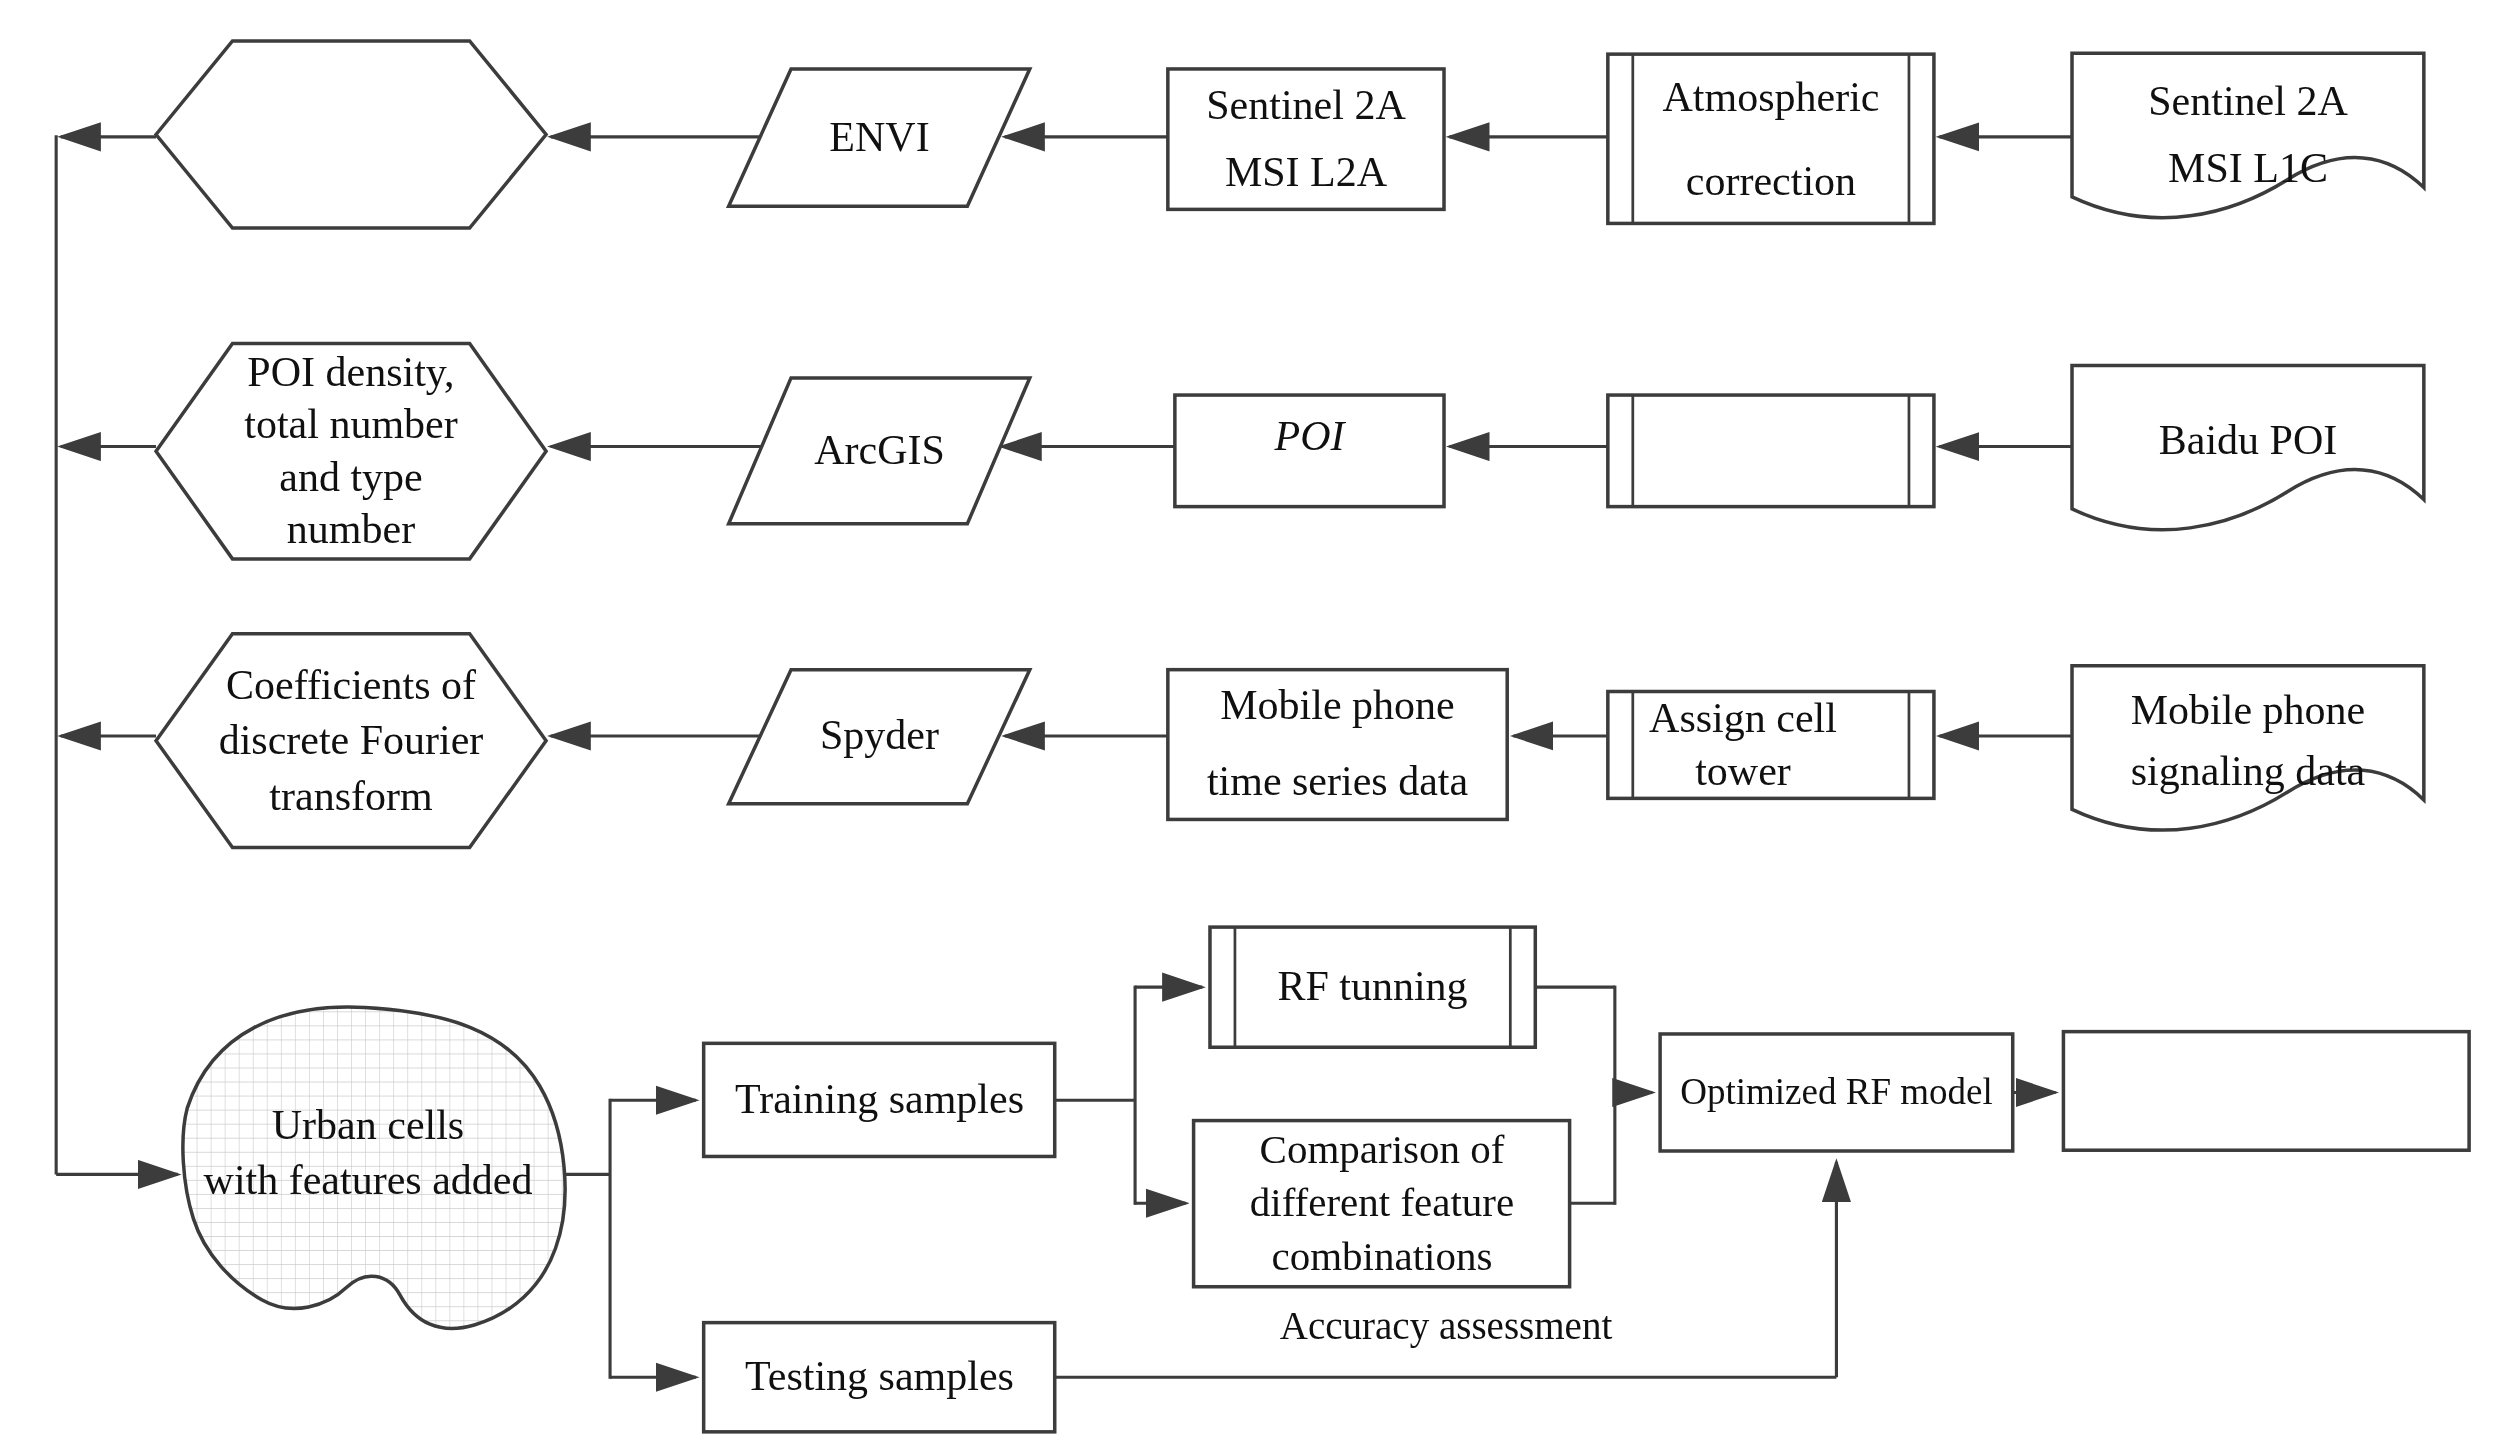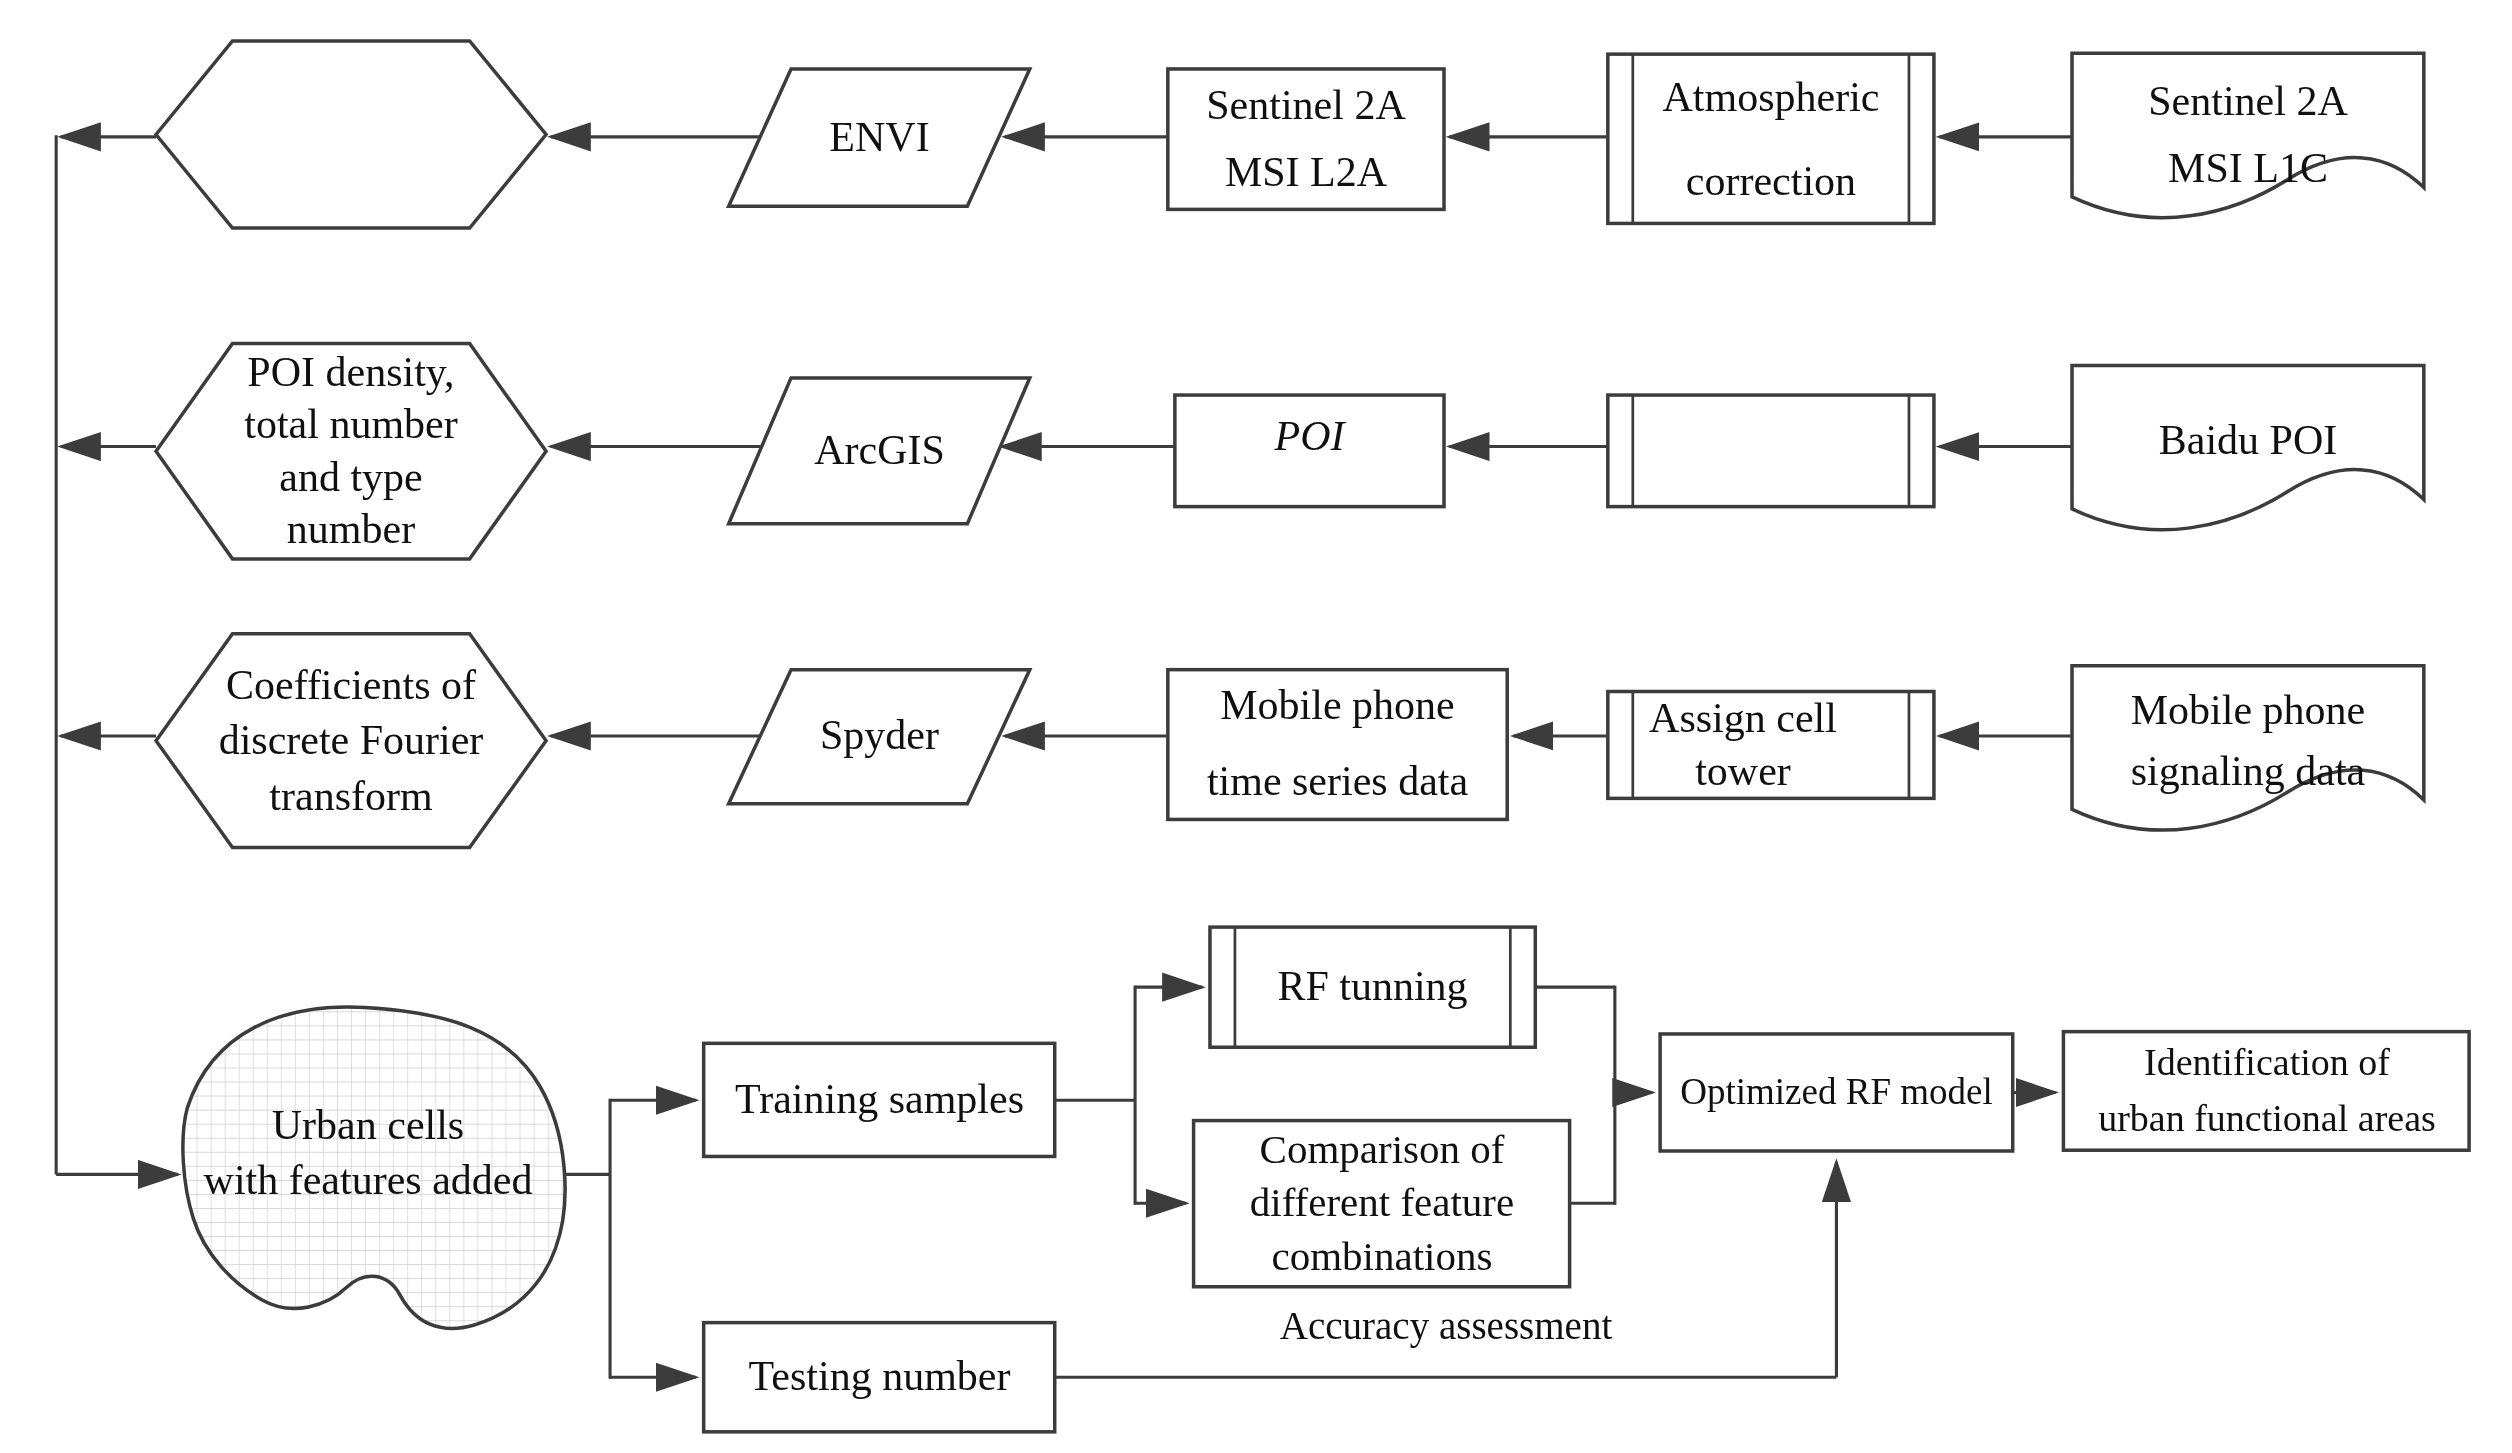--- a/index.html
+++ b/index.html
@@ -147,24 +147,22 @@
   <div class="label lh-18" style="left:1168px;top:669px;width:339px;height:150px;">Mobile phone
 time series data</div>
   <div class="label lh-125" style="left:1552px;top:691px;width:382px;height:107px;">Assign cell
 tower</div>
   <div class="label lh-145" style="left:2072px;top:671px;width:352px;height:140px;">Mobile phone
 signaling data</div>
 
   <div class="label" style="left:173px;top:1081px;width:390px;height:144px;">Urban cells
 with features added</div>
   <div class="label" style="left:704px;top:1043px;width:351px;height:113px;">Training samples</div>
-  <div class="label" style="left:704px;top:1322px;width:351px;height:109px;">Testing number</div>
+  <div class="label" style="left:704px;top:1322px;width:351px;height:109px;">Testing samples</div>
   <div class="label" style="left:1210px;top:927px;width:325px;height:120px;">RF tunning</div>
   <div class="label fs-52" style="left:1194px;top:1120px;width:376px;height:166px;line-height:1.3;">Comparison of
 different feature
 combinations</div>
   <div class="label fs-47" style="left:1660px;top:1034px;width:353px;height:117px;">Optimized RF model</div>
-  <div class="label fs-49 lh-145" style="left:2064px;top:1031px;width:406px;height:119px;">Identification of
-urban functional areas</div>
   <div class="label fs-50" style="left:1212px;top:1301px;width:468px;height:50px;">Accuracy assessment</div>
 
 </div>
 
 
 </body></html>

